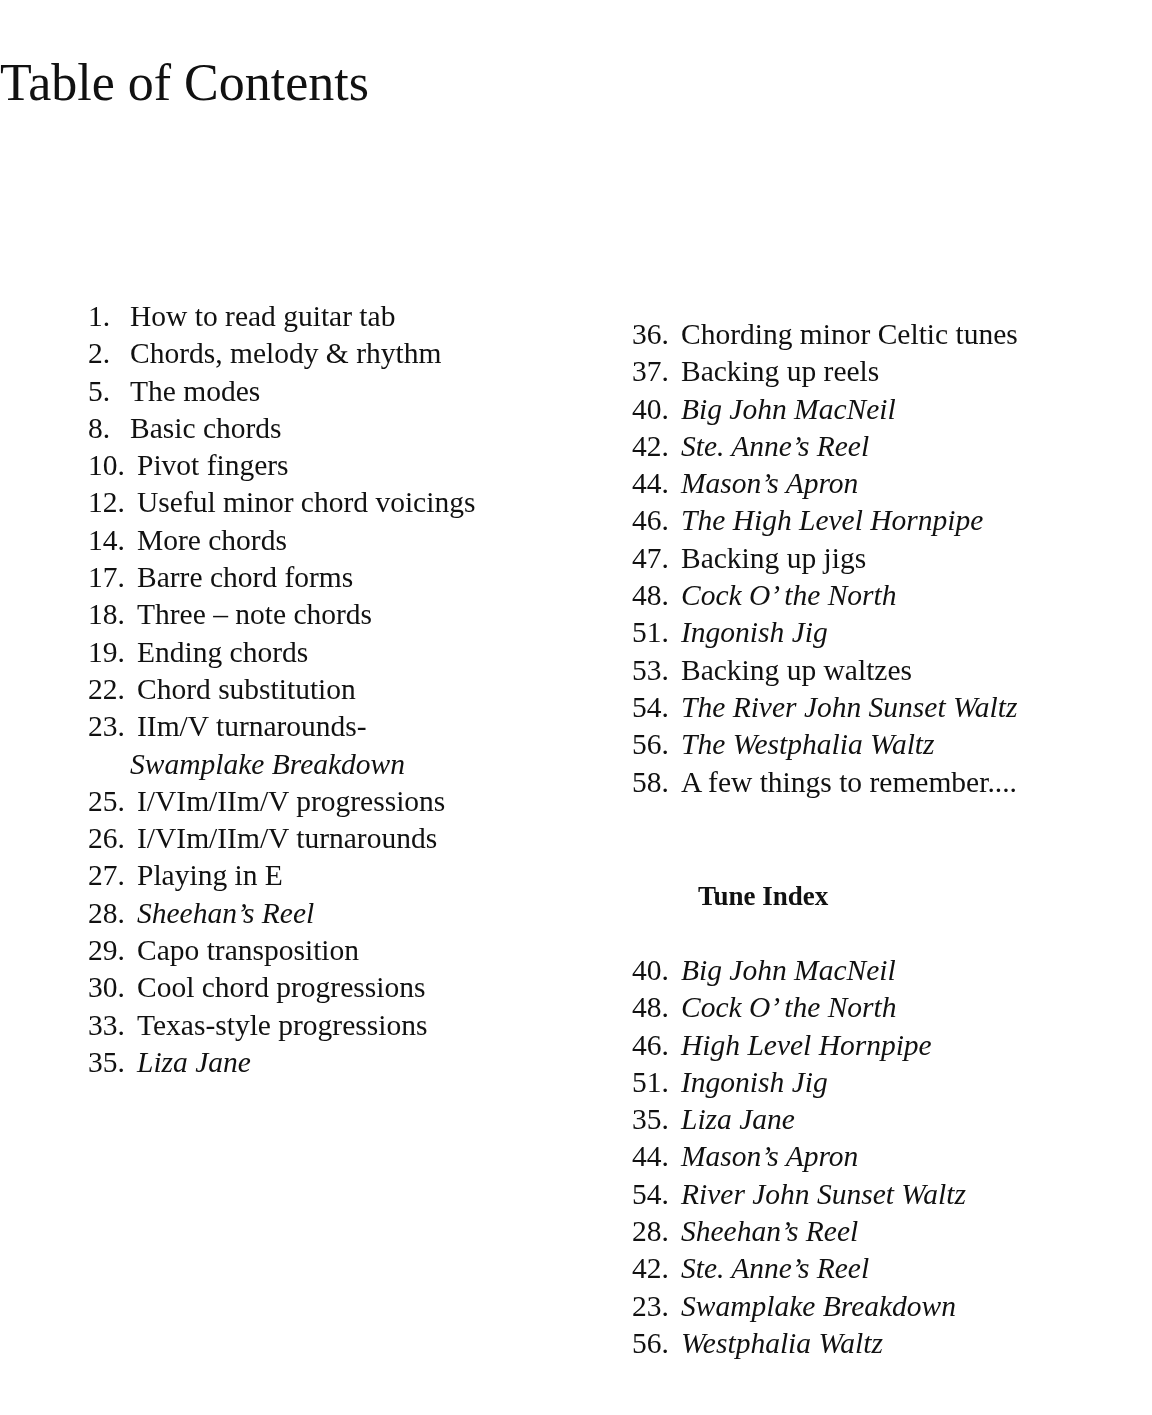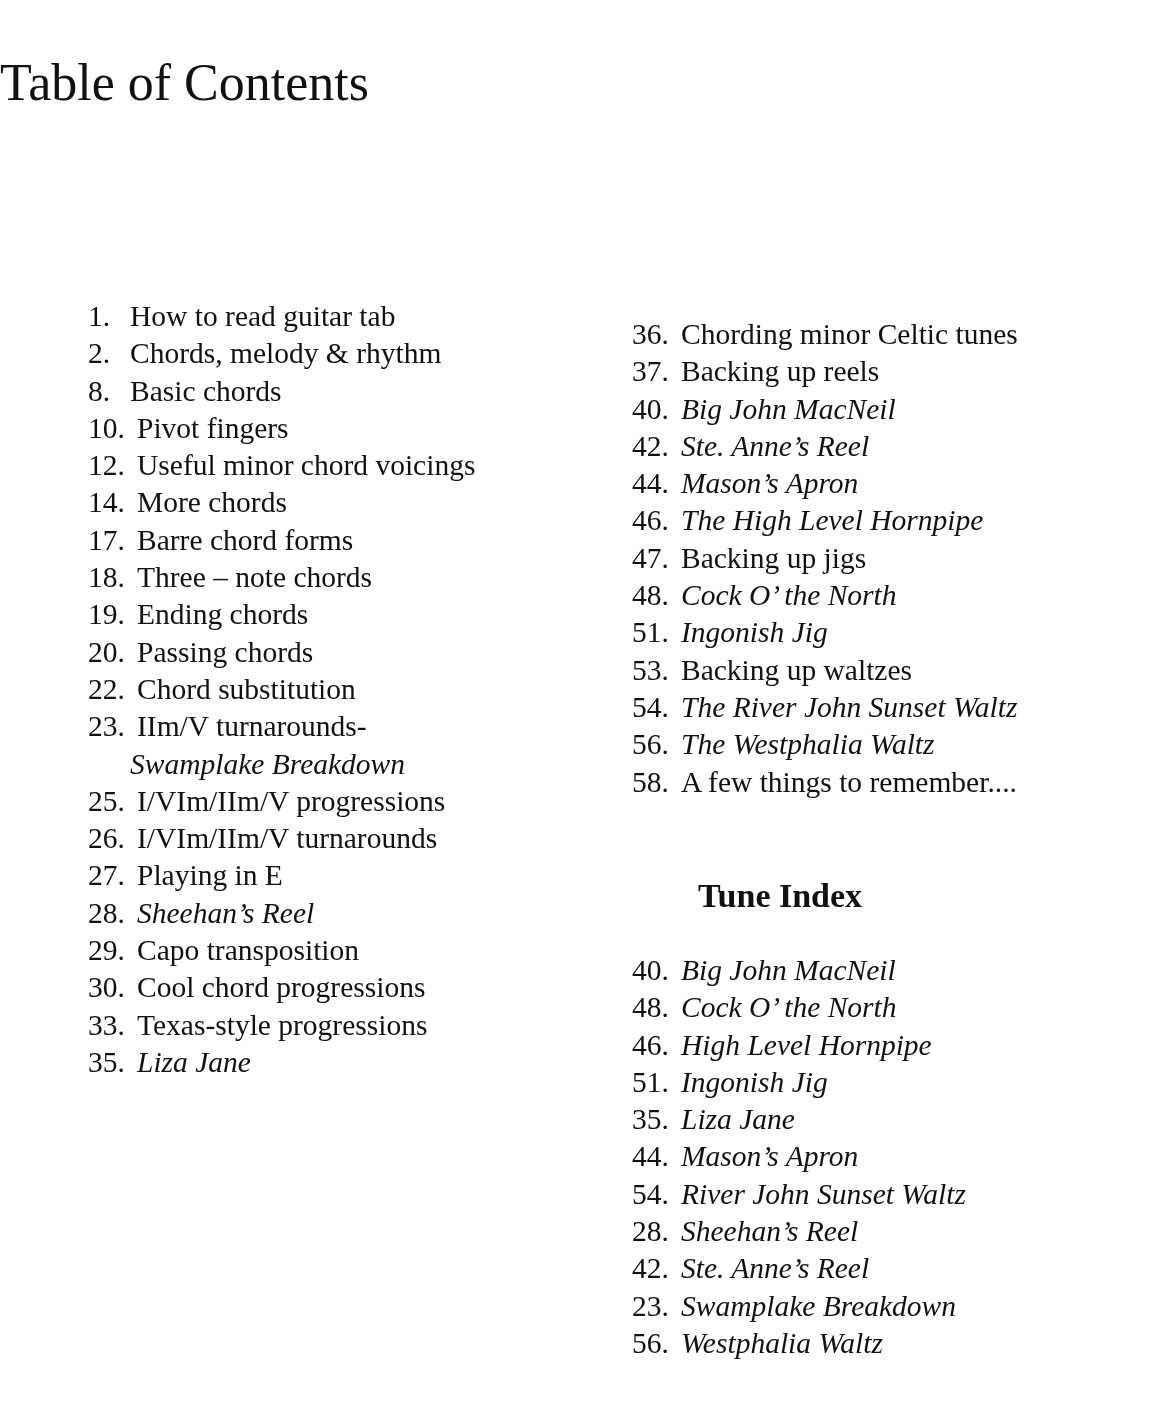--- a/index.html
+++ b/index.html
@@ -48,42 +48,42 @@
     .cont {
       display: block;
       padding-left: 42px;
       font-style: italic;
       white-space: nowrap;
     }
     .tune-index-heading {
       position: absolute;
       left: 698px;
       top: 878px;
-      font-size: 34px;
+      font-size: 27px;
       font-weight: bold;
       margin: 0;
       line-height: 36px;
     }
   </style>
 </head>
 <body>
 
 <h1 class="page-title">Table of Contents</h1>
 
 <div class="col col-left">
     <div class="entry"><span class="num single">1.</span><span class="">How to read guitar tab</span></div>
     <div class="entry"><span class="num single">2.</span><span class="">Chords, melody &amp; rhythm</span></div>
+    <div class="entry"><span class="num single">5.</span><span class="">The modes</span></div>
     <div class="entry"><span class="num single">8.</span><span class="">Basic chords</span></div>
     <div class="entry"><span class="num double">10.</span><span class="">Pivot fingers</span></div>
     <div class="entry"><span class="num double">12.</span><span class="">Useful minor chord voicings</span></div>
     <div class="entry"><span class="num double">14.</span><span class="">More chords</span></div>
     <div class="entry"><span class="num double">17.</span><span class="">Barre chord forms</span></div>
     <div class="entry"><span class="num double">18.</span><span class="">Three – note chords</span></div>
     <div class="entry"><span class="num double">19.</span><span class="">Ending chords</span></div>
-    <div class="entry"><span class="num double">20.</span><span class="">Passing chords</span></div>
     <div class="entry"><span class="num double">22.</span><span class="">Chord substitution</span></div>
     <div class="entry"><span class="num double">23.</span><span class="">IIm/V turnarounds-</span></div>
     <span class="cont">Swamplake Breakdown</span>
     <div class="entry"><span class="num double">25.</span><span class="">I/VIm/IIm/V progressions</span></div>
     <div class="entry"><span class="num double">26.</span><span class="">I/VIm/IIm/V turnarounds</span></div>
     <div class="entry"><span class="num double">27.</span><span class="">Playing in E</span></div>
     <div class="entry"><span class="num double">28.</span><span class="it">Sheehan’s Reel</span></div>
     <div class="entry"><span class="num double">29.</span><span class="">Capo transposition</span></div>
     <div class="entry"><span class="num double">30.</span><span class="">Cool chord progressions</span></div>
     <div class="entry"><span class="num double">33.</span><span class="">Texas-style progressions</span></div>

